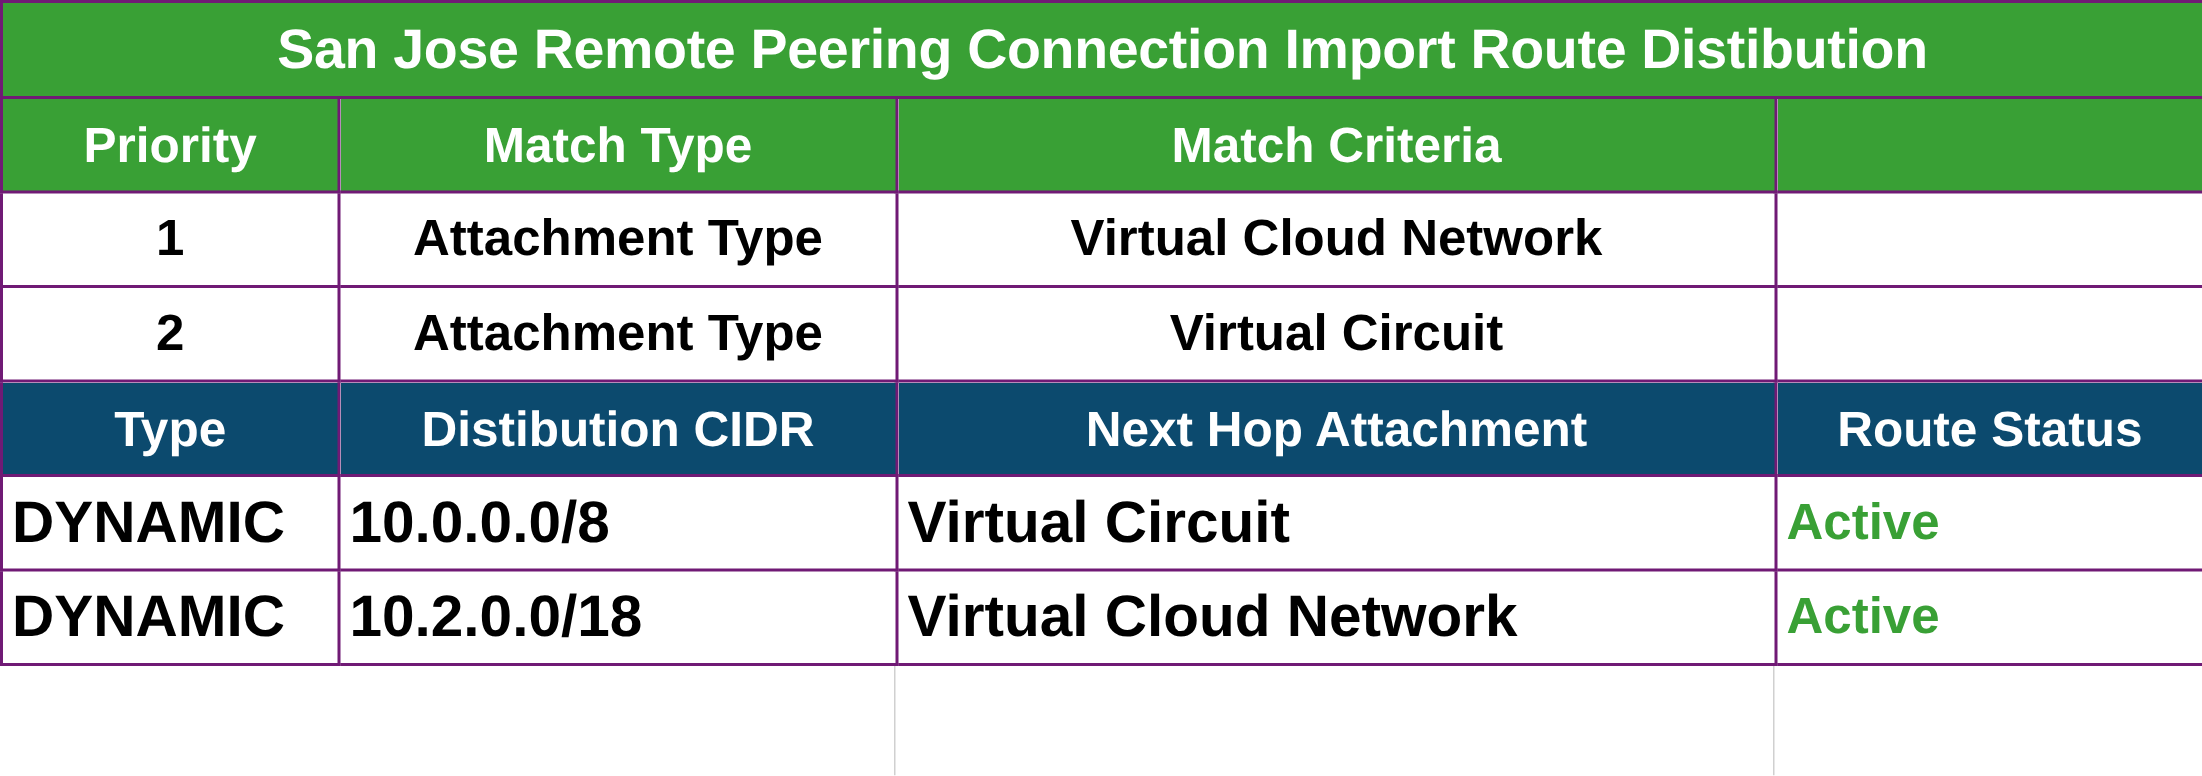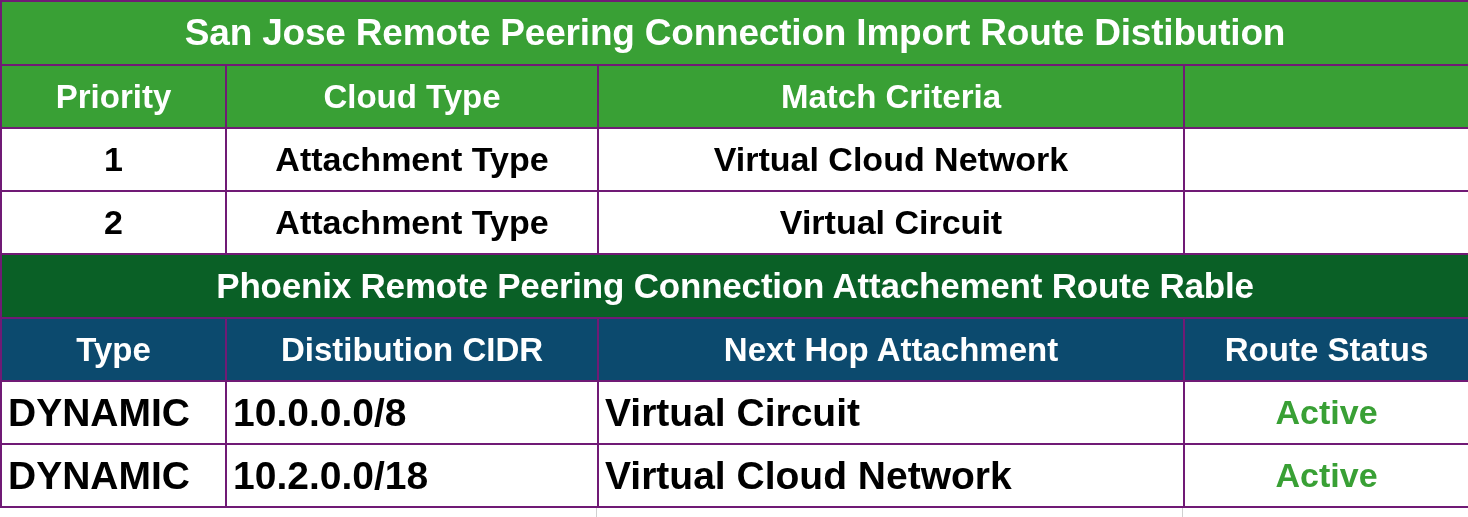--- a/index.html
+++ b/index.html
@@ -100,21 +100,21 @@
     text-align: left;
     font-weight: bold;
     font-size: 39px;
   }
   .cell-blank {
     background: #ffffff;
   }
   .status-active {
     background: #ffffff;
     color: #39a035;
-    text-align: center;
+    text-align: left;
     font-weight: bold;
     font-size: 34px;
   }
 </style>
 </head>
 <body>
 
 <div class="sheet">
 
   <div class="bg-gridline" style="left:596px;"></div>
@@ -128,42 +128,39 @@
       <col style="width:285px;">
     </colgroup>
     <tbody>
 
       <tr class="r-title">
         <td class="title-lite" colspan="4">San Jose Remote Peering Connection Import Route Distibution</td>
       </tr>
 
       <tr class="r-header">
         <td class="head-lite">Priority</td>
-        <td class="head-lite">Cloud Type</td>
+        <td class="head-lite">Match Type</td>
         <td class="head-lite">Match Criteria</td>
         <td class="head-lite head-lite-blank"></td>
       </tr>
 
       <tr class="r-data">
         <td class="cell-center">1</td>
         <td class="cell-center">Attachment Type</td>
         <td class="cell-center">Virtual Cloud Network</td>
         <td class="cell-blank"></td>
       </tr>
 
       <tr class="r-data">
         <td class="cell-center">2</td>
         <td class="cell-center">Attachment Type</td>
         <td class="cell-center">Virtual Circuit</td>
         <td class="cell-blank"></td>
       </tr>
 
-      <tr class="r-title">
-        <td class="title-dark" colspan="4">Phoenix Remote Peering Connection Attachement Route Rable</td>
-      </tr>
 
       <tr class="r-header">
         <td class="head-dark">Type</td>
         <td class="head-dark">Distibution CIDR</td>
         <td class="head-dark">Next Hop Attachment</td>
         <td class="head-dark">Route Status</td>
       </tr>
 
       <tr class="r-data">
         <td class="cell-left">DYNAMIC</td>

